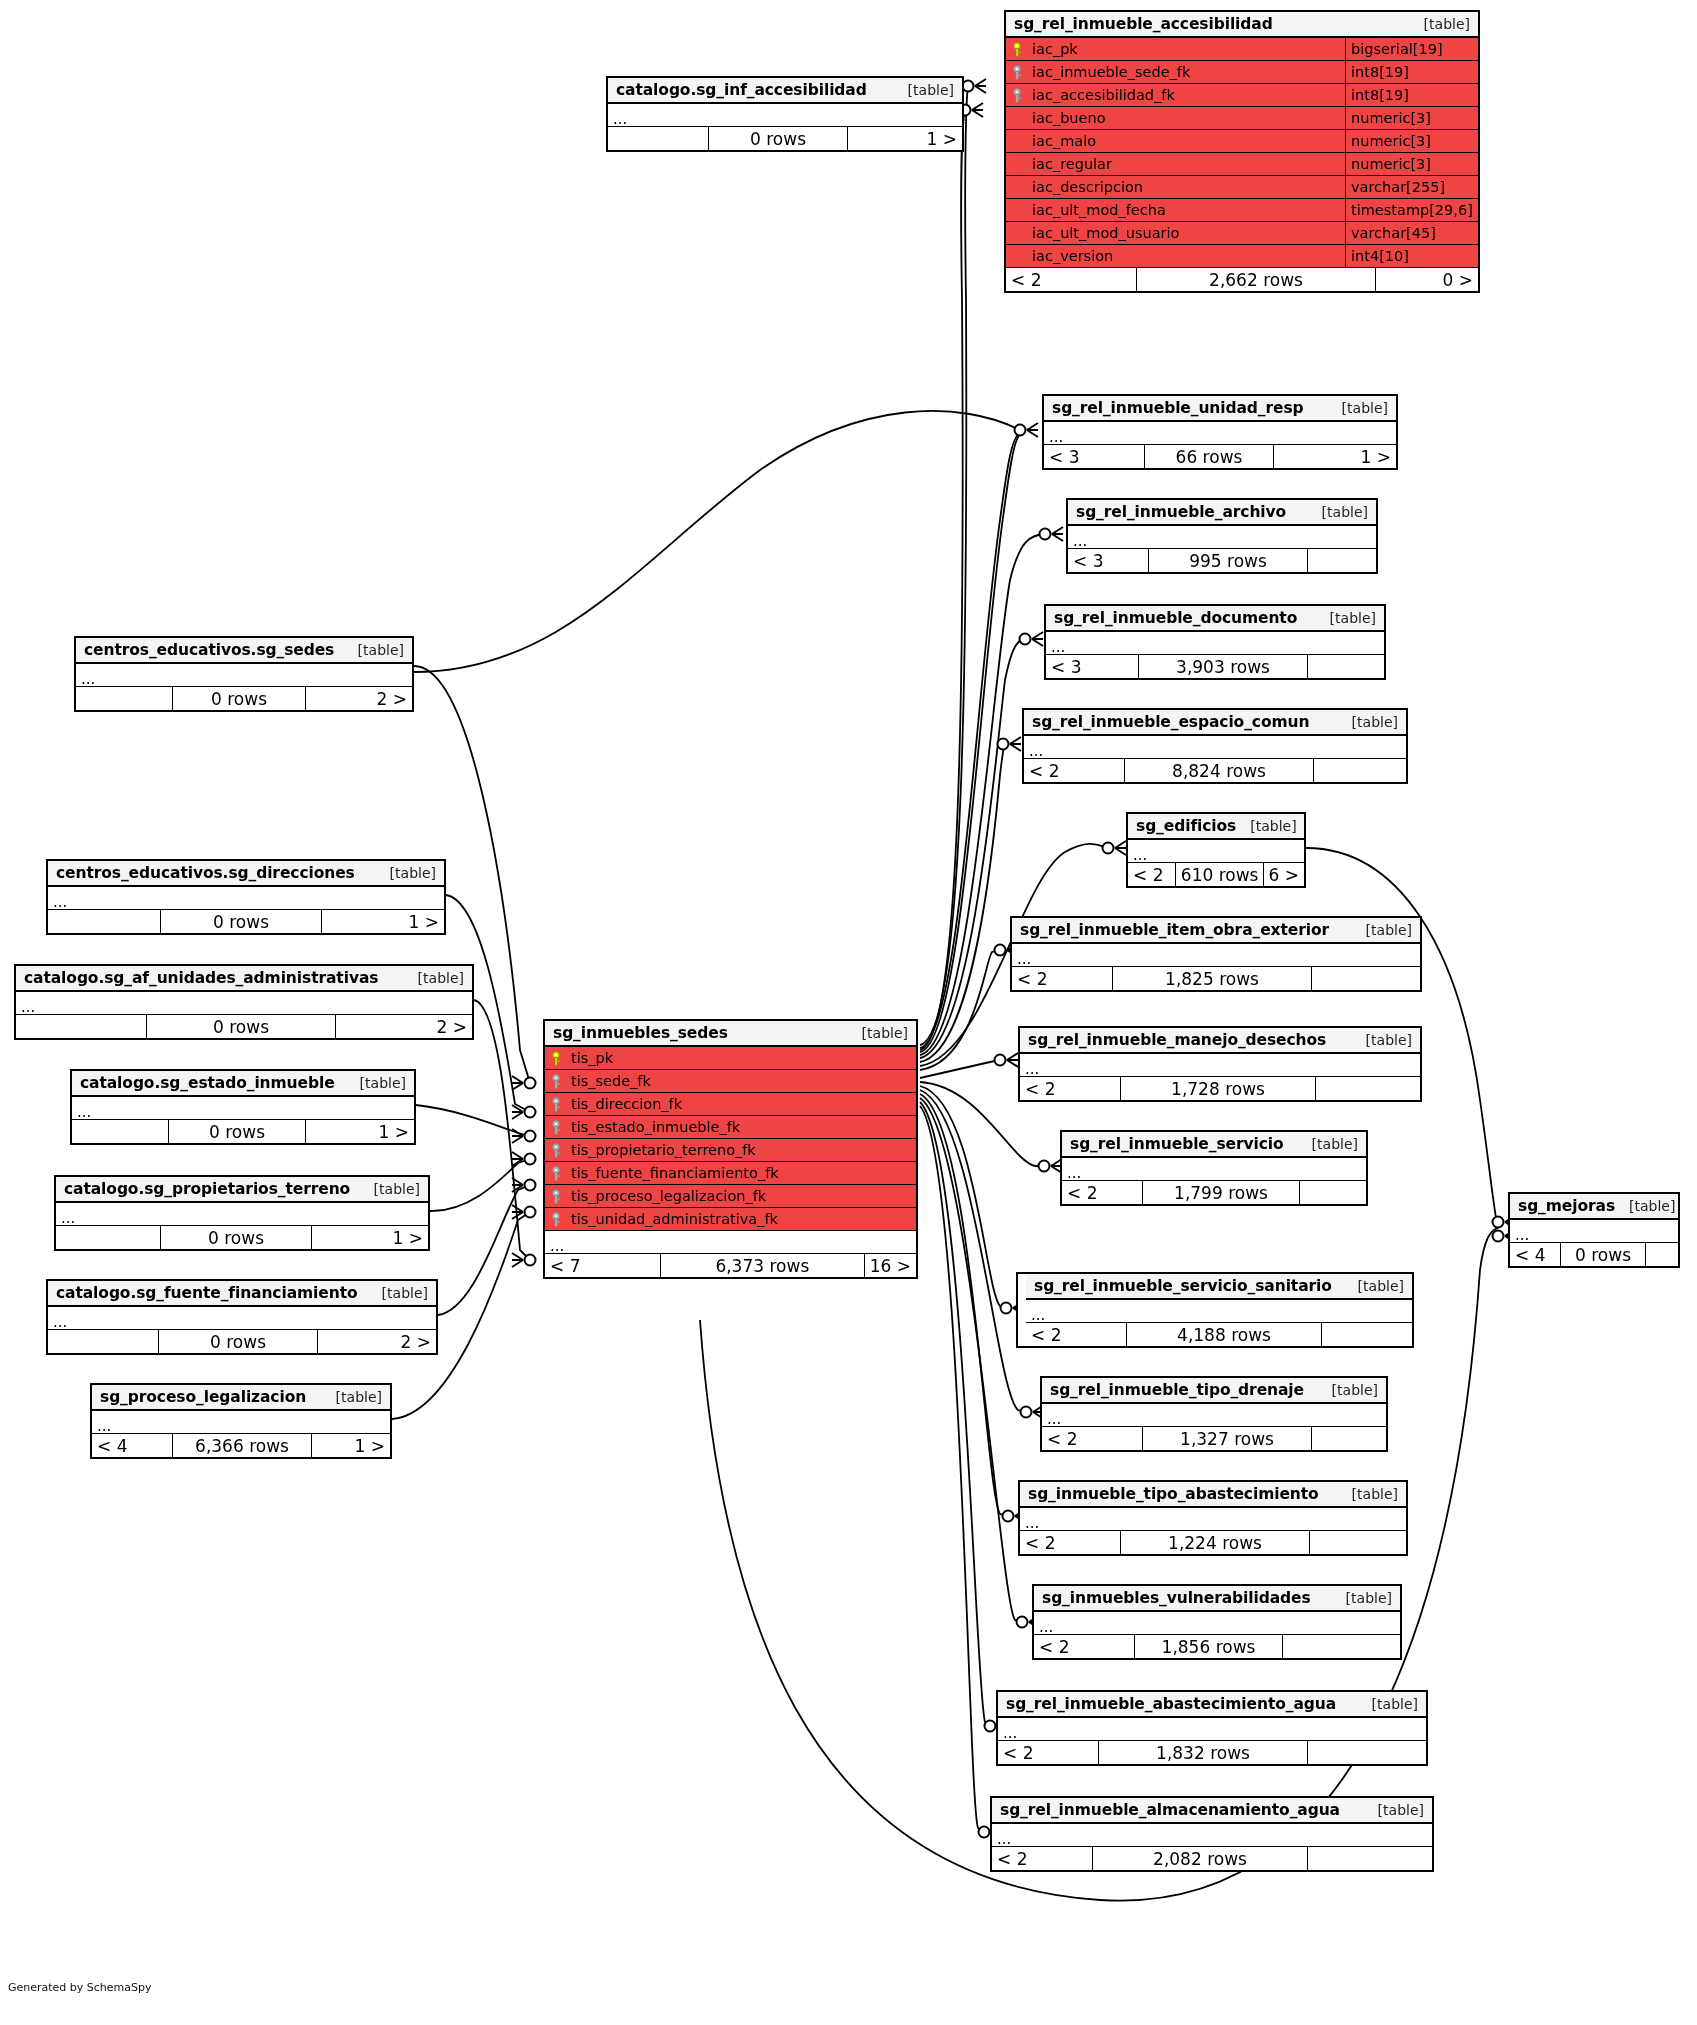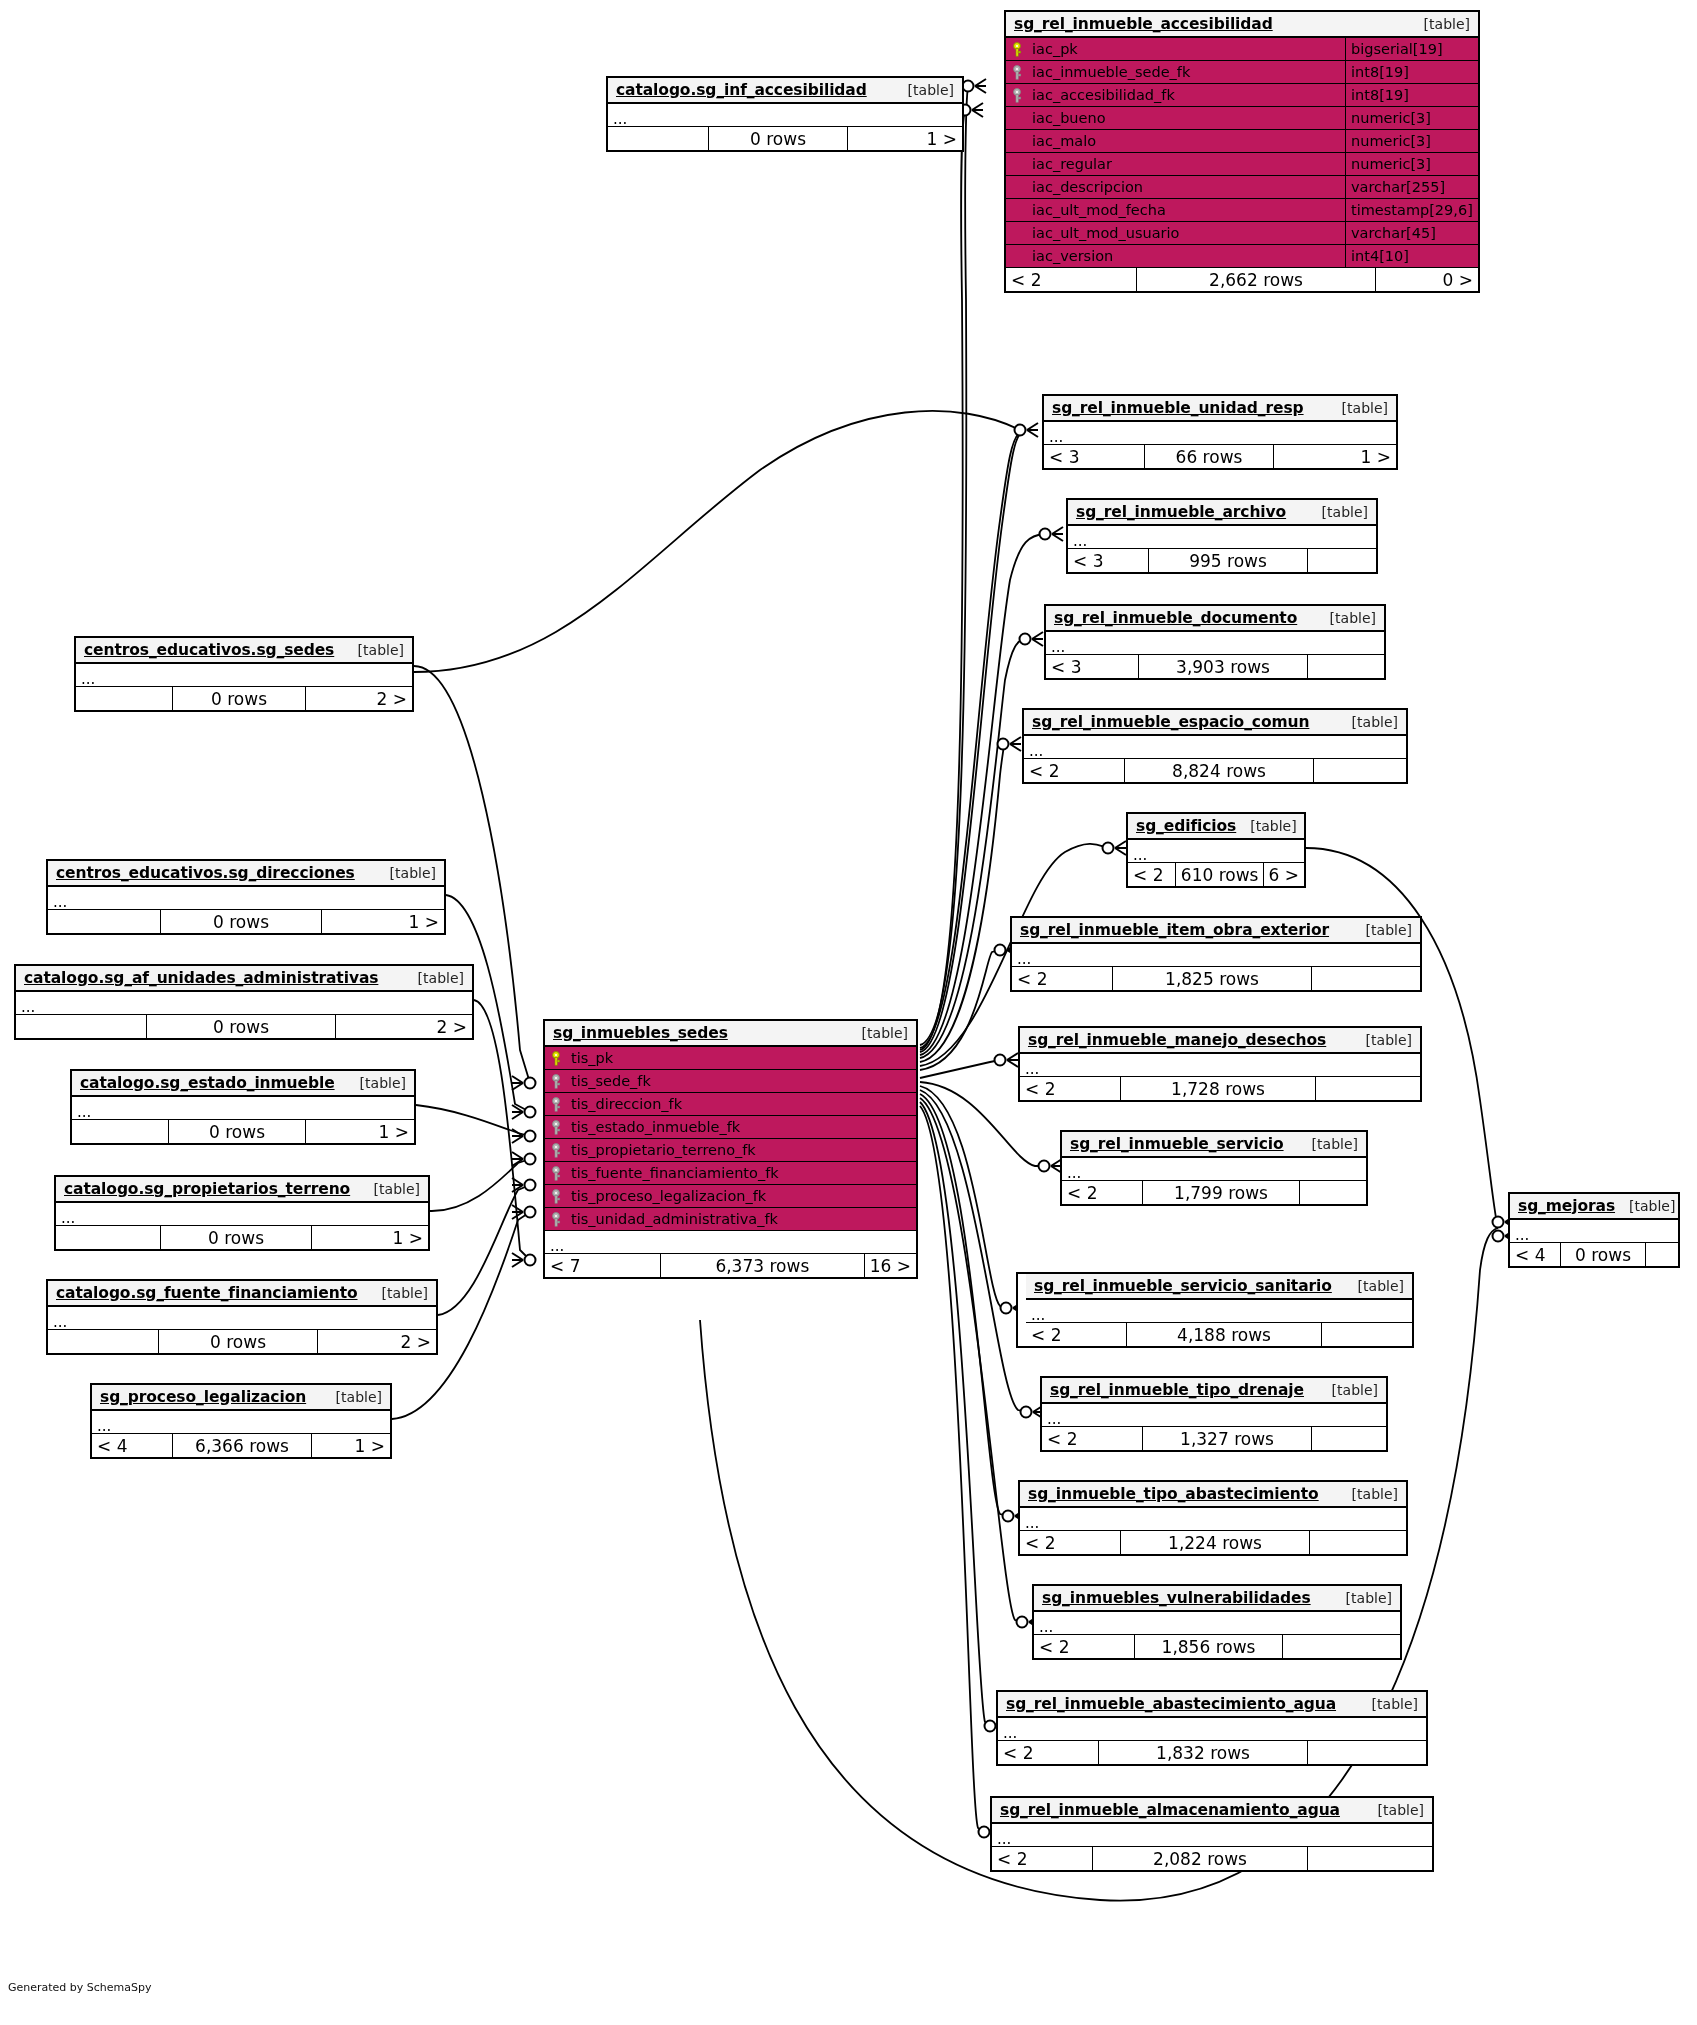--- a/index.html
+++ b/index.html
@@ -43,35 +43,34 @@
     border-bottom: 2px solid #000;
     padding: 3px 8px 4px 8px;
     box-sizing: border-box;
     height: 26px;
   }
   .tbl-title {
     font-weight: bold;
     font-size: 15.5px;
     white-space: nowrap;
     letter-spacing: -0.1px;
-    text-decoration: underline;
   }
   .tbl-kind {
     font-size: 14px;
     color: #222;
     white-space: nowrap;
     padding-left: 14px;
   }
   .col-row {
     display: flex;
     align-items: center;
     border-bottom: 1.5px solid #000;
     height: 23px;
     box-sizing: border-box;
-    background: #be185d;
+    background: #ef4444;
   }
   .col-row:last-of-type { }
   .col-name {
     flex: 1 1 auto;
     padding-left: 4px;
     white-space: nowrap;
     font-size: 14.5px;
   }
   .col-type {
     border-left: 1.5px solid #000;

